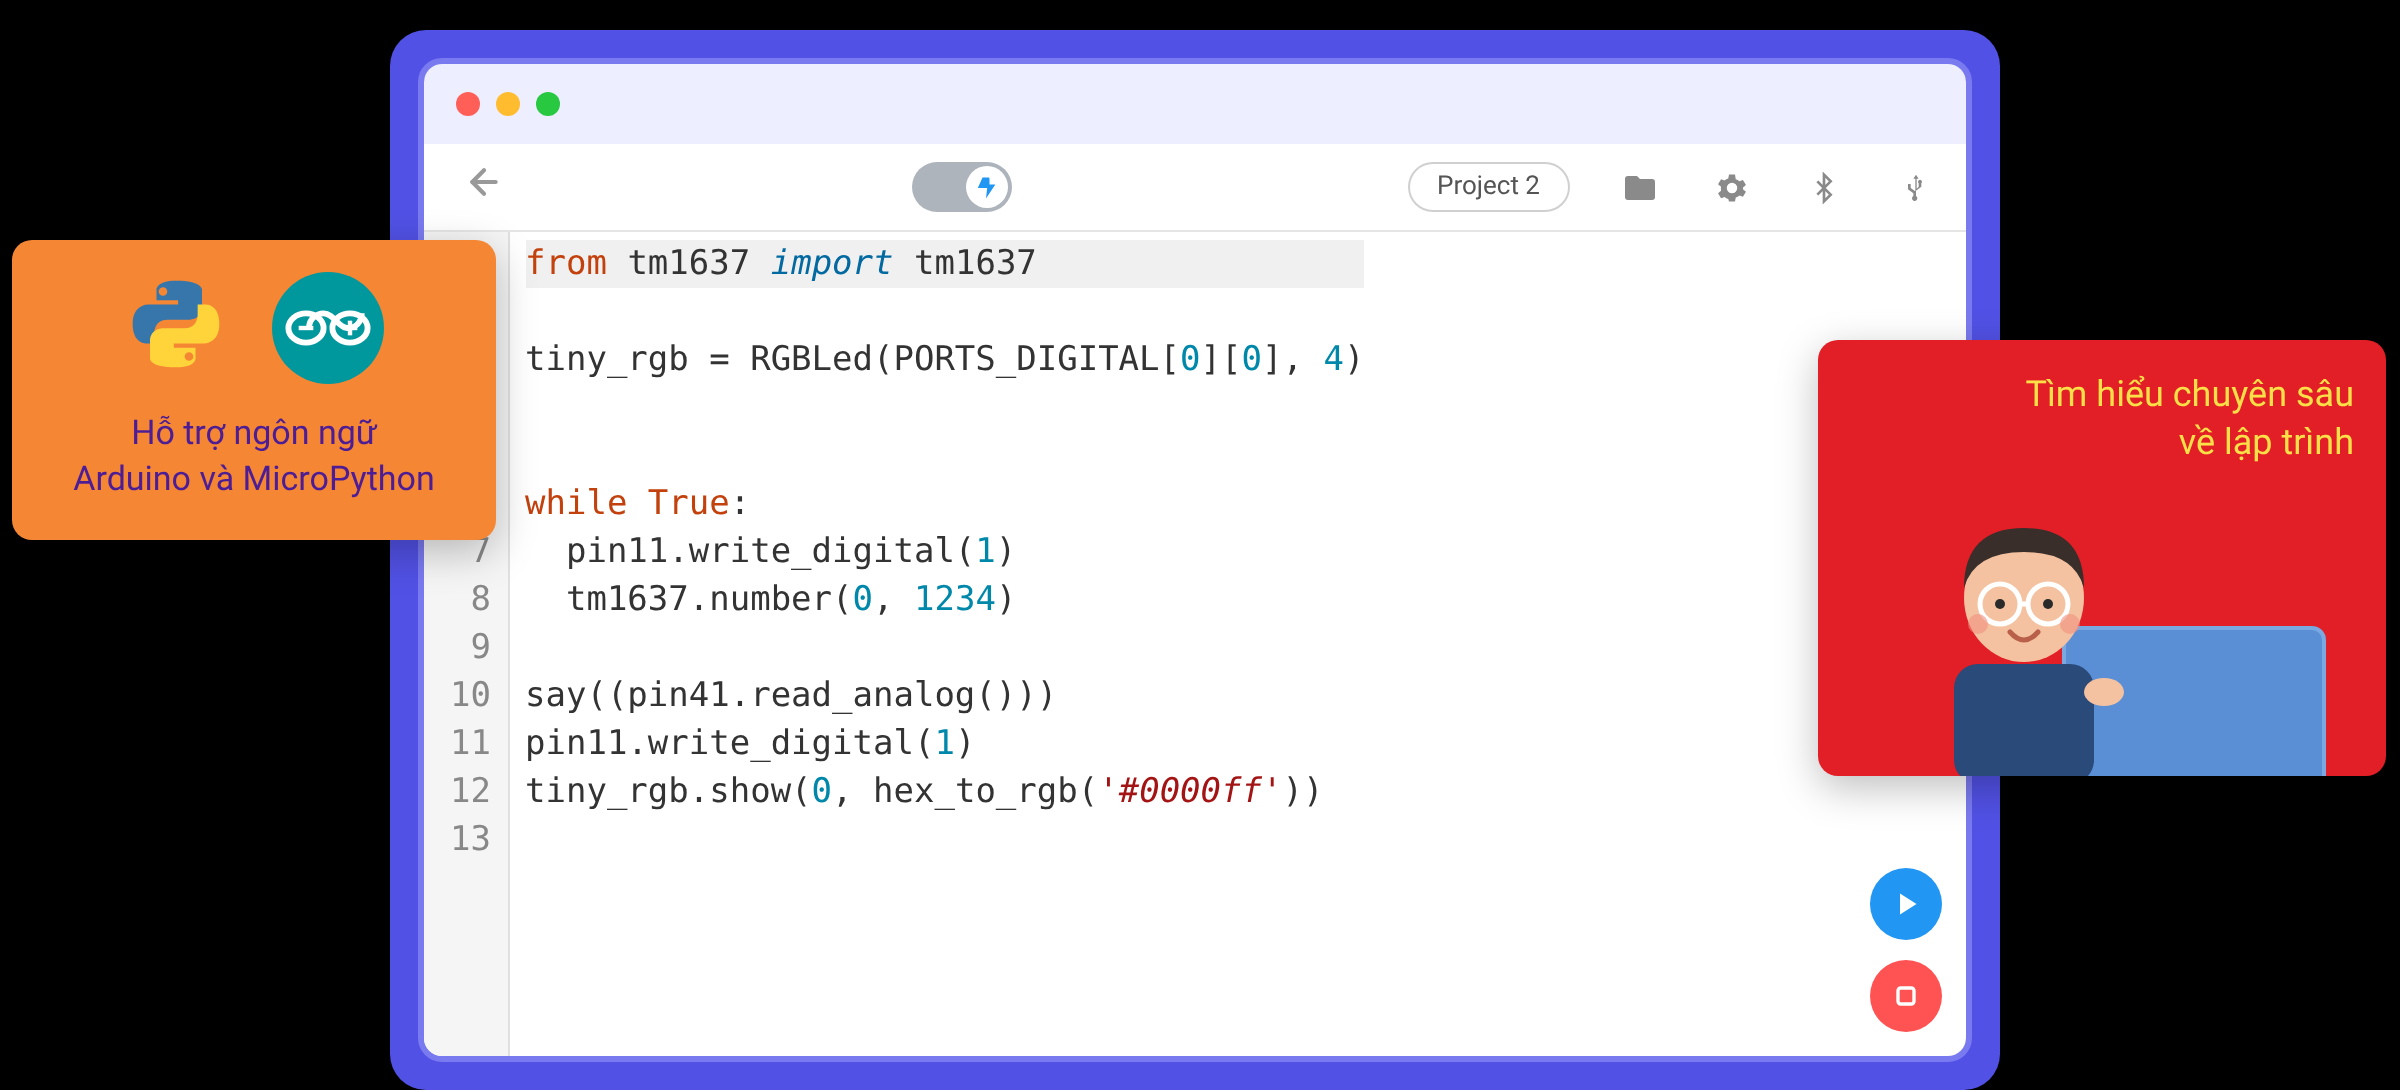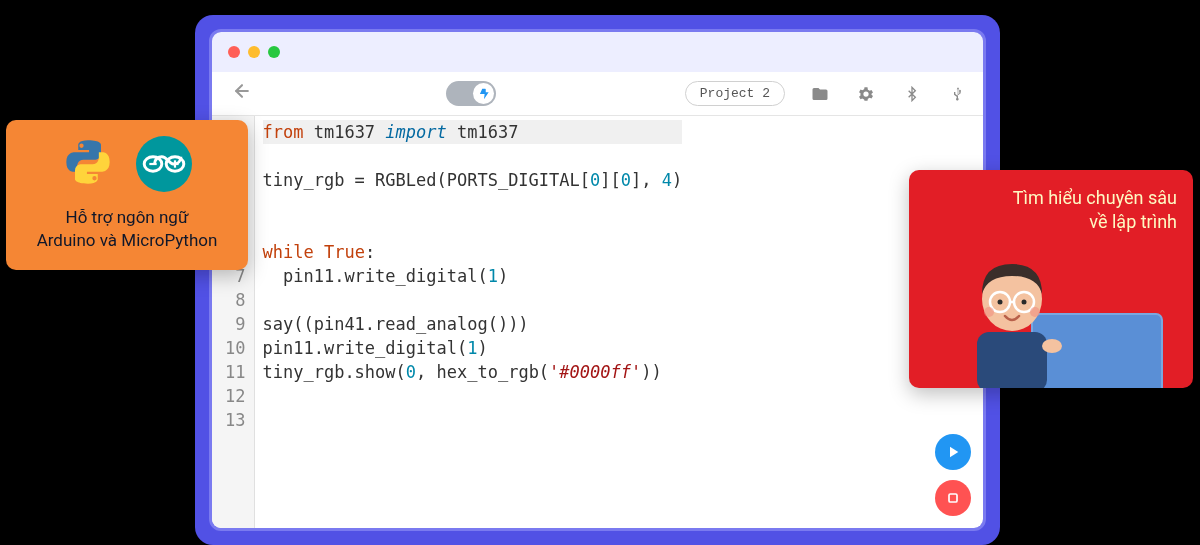--- a/index.html
+++ b/index.html
@@ -45,21 +45,20 @@
   .tl-yellow { background: #febc2e; }
   .tl-green { background: #28c840; }
   .toolbar {
     background: #fff;
     border-bottom: 1px solid #e5e5e5;
     height: 44px;
     display: flex;
     align-items: center;
     padding: 0 14px;
     gap: 24px;
-    font-family: Liberation Mono, monospace;
   }
   .back-arrow {
     color: #999;
     font-size: 20px;
     padding: 0 6px;
     cursor: pointer;
   }
   .toolbar-spacer { flex: 1; }
   .toggle {
     width: 50px;
@@ -147,21 +146,21 @@
     color: #fff;
   }
   .fab-play { background: #2196f3; }
   .fab-stop { background: #ff5252; }
   .callout-left {
     position: absolute;
     left: 6px;
     top: 120px;
     width: 242px;
     background: #f58634;
-    color: #0f172a;
+    color: #4c1d95;
     border-radius: 10px;
     padding: 16px 14px 18px;
     box-shadow: 0 6px 20px rgba(0,0,0,.25);
   }
   .callout-left .icons {
     display: flex;
     gap: 22px;
     justify-content: center;
     margin-bottom: 14px;
   }
@@ -182,21 +181,21 @@
     font-size: 17px;
     line-height: 1.35;
   }
   .callout-right {
     position: absolute;
     right: 7px;
     top: 170px;
     width: 284px;
     height: 218px;
     background: #e21e26;
-    color: #fef9c3;
+    color: #fde047;
     border-radius: 10px;
     padding: 16px;
     box-shadow: 0 6px 20px rgba(0,0,0,.25);
     overflow: hidden;
   }
   .callout-right .txt {
     text-align: right;
     font-size: 18px;
     line-height: 1.35;
     margin-bottom: 8px;
@@ -276,20 +275,21 @@
           <div class="gutter-line">13</div>
         </div>
       <div class="code" id="code">
           <div class="code-line hl"><span class="kw">from </span><span>tm1637 </span><span class="kw2">import </span><span>tm1637</span></div>
           <div class="code-line"></div>
           <div class="code-line"><span>tiny_rgb = RGBLed(PORTS_DIGITAL[</span><span class="num">0</span><span>][</span><span class="num">0</span><span>], </span><span class="num">4</span><span>)</span></div>
           <div class="code-line"></div>
           <div class="code-line"></div>
           <div class="code-line"><span class="kw">while </span><span class="bool">True</span><span>:</span></div>
           <div class="code-line"><span>  pin11.write_digital(</span><span class="num">1</span><span>)</span></div>
+          <div class="code-line"><span>  tm1637.number(</span><span class="num">0</span><span>, </span><span class="num">1234</span><span>)</span></div>
           <div class="code-line"></div>
           <div class="code-line"><span>say((pin41.read_analog()))</span></div>
           <div class="code-line"><span>pin11.write_digital(</span><span class="num">1</span><span>)</span></div>
           <div class="code-line"><span>tiny_rgb.show(</span><span class="num">0</span><span>, hex_to_rgb(</span><span class="str">'#0000ff'</span><span>))</span></div>
           <div class="code-line"></div>
         </div>
       <div class="fab-group">
         <div class="fab fab-play">
           <svg width="18" height="18" viewBox="0 0 24 24" fill="#fff">
               <path d="M8 5v14l11-7z"></path>

